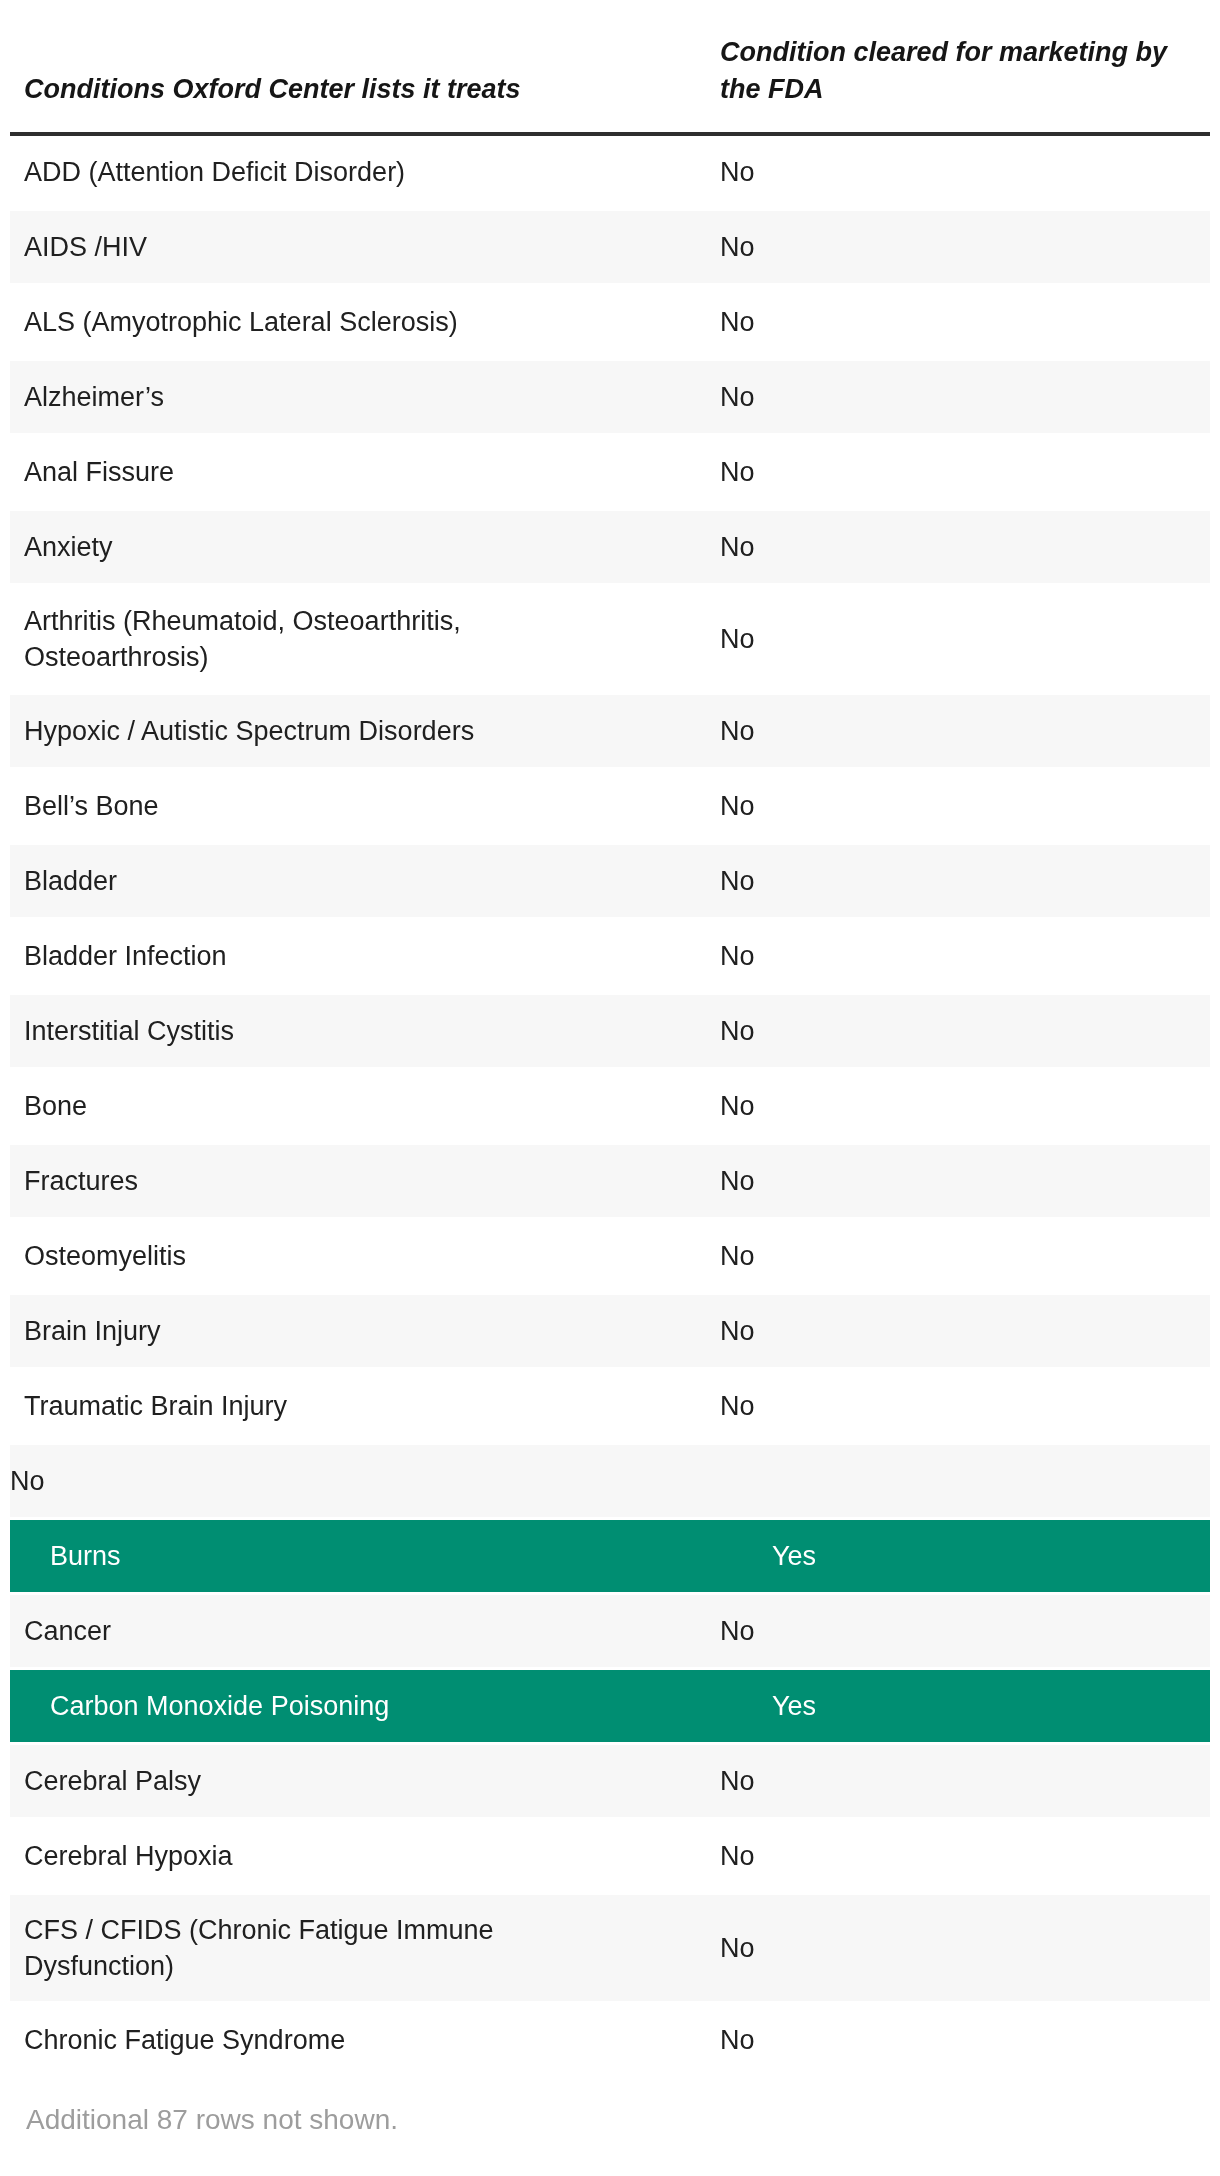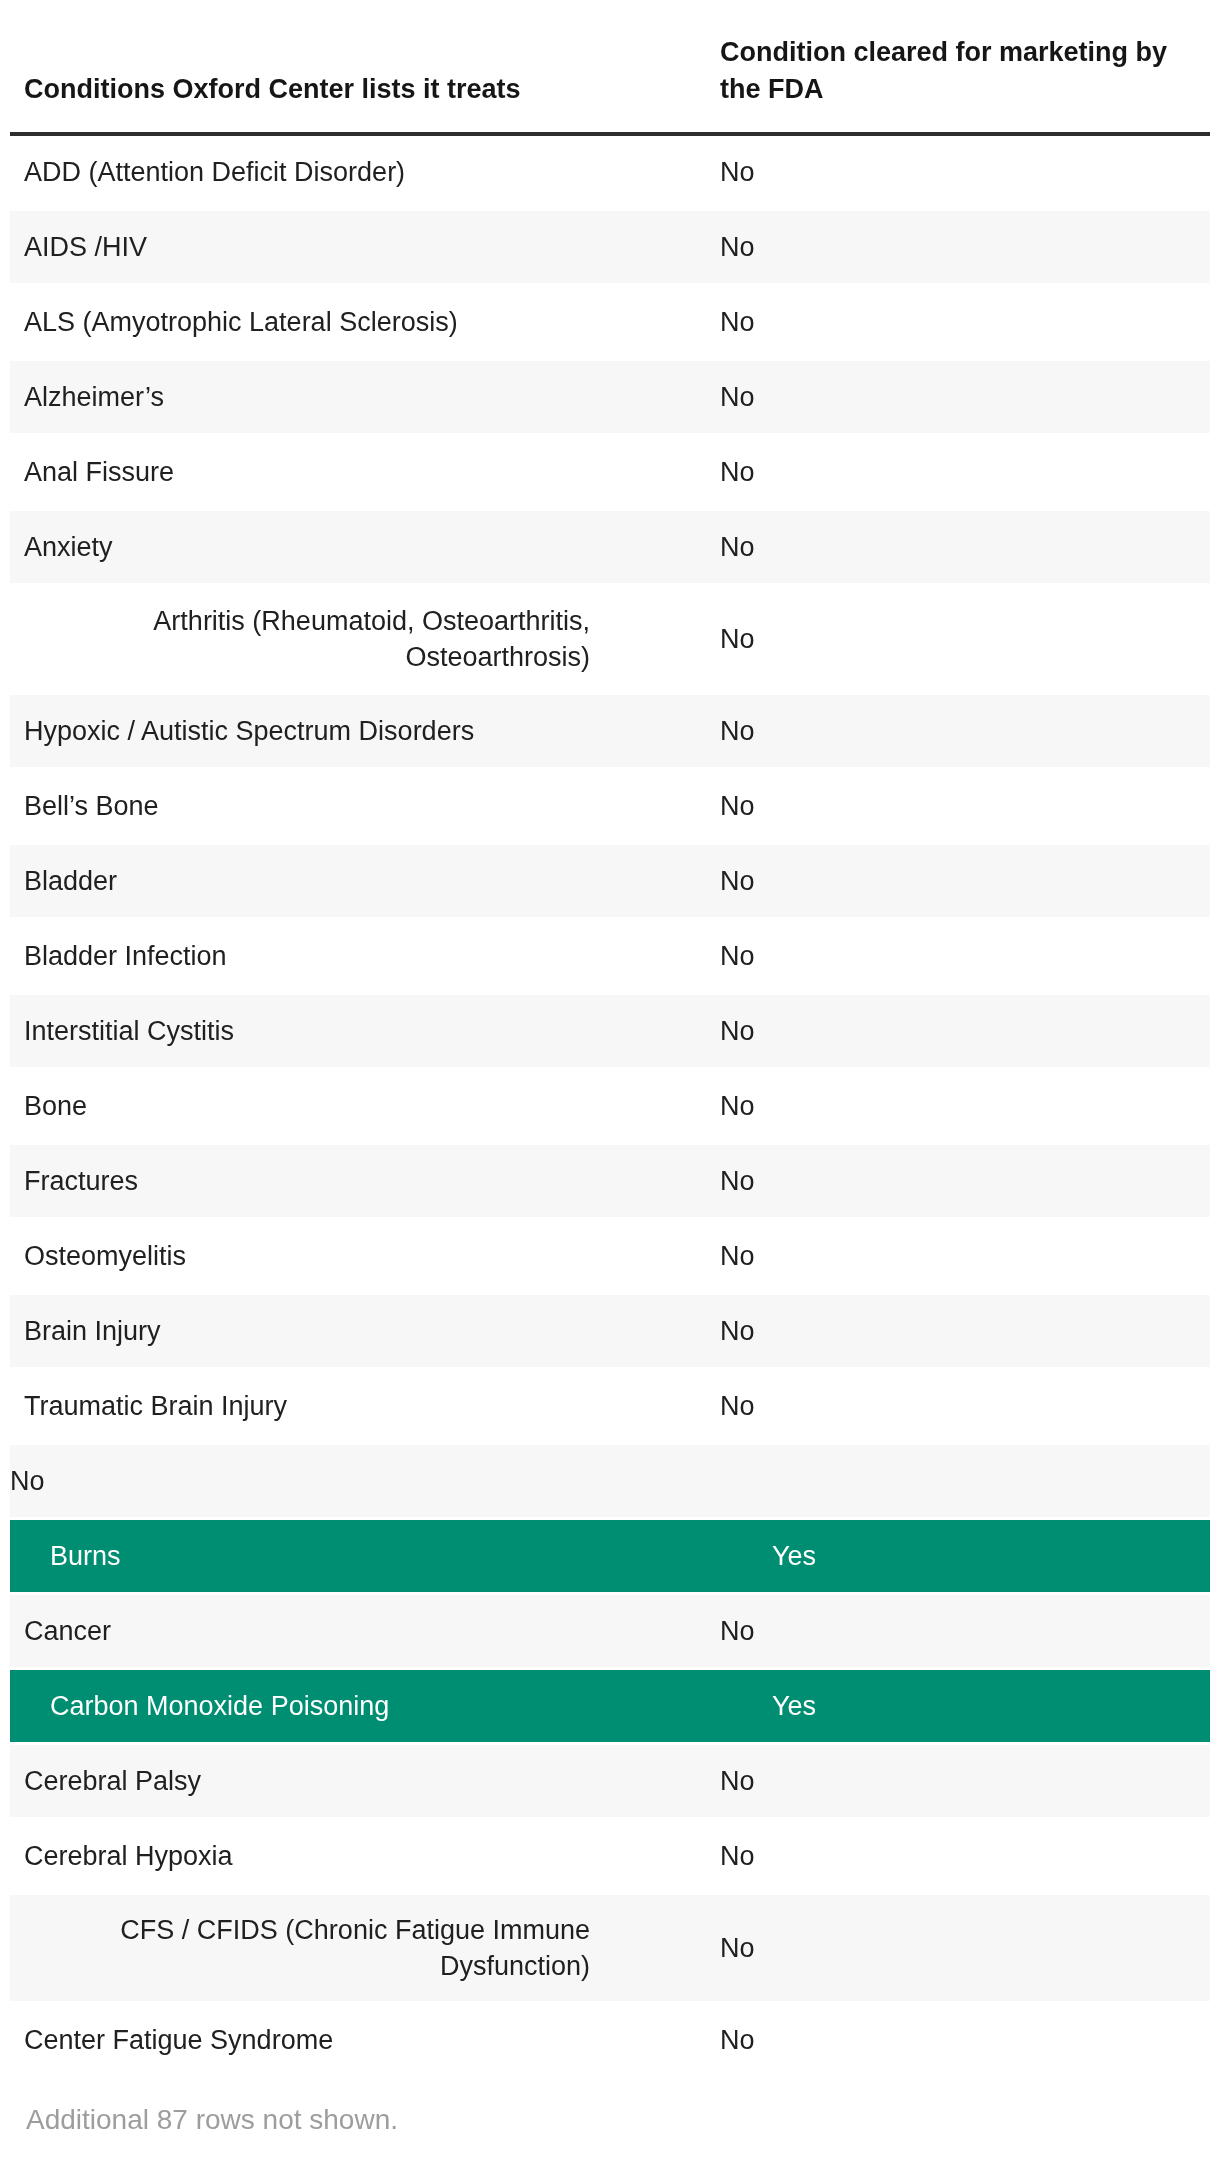--- a/index.html
+++ b/index.html
@@ -26,36 +26,36 @@
     display: flex;
     align-items: flex-end;
     border-bottom: 4px solid var(--header-rule);
     padding-bottom: 24px;
   }
   .hc {
     font-weight: 700;
     font-size: 27px;
     line-height: 37px;
     color: #161616;
+    font-style: italic;
   }
   .hc1 {
     width: 710px;
     padding-left: 14px;
     padding-right: 30px;
   }
   .hc2 {
     flex: 1;
     padding-right: 30px;
   }
   
   .row {
     display: flex;
     min-height: 75px;
     border-bottom: 3px solid #ffffff;
-    text-align: right;
   }
   .row.white { background: #ffffff; }
   .row.gray  { background: var(--row-alt-gray); }
   .row.green { background: var(--highlight-green); }
   .row.green .cell { color: #ffffff; margin-left: 26px; }
   .cell {
     display: flex;
     align-items: center;
     font-size: 27px;
     line-height: 36px;
@@ -187,21 +187,21 @@
       </div>
       <div class="row white">
         <div class="cell c1">Cerebral Hypoxia</div>
         <div class="cell c2">No</div>
       </div>
       <div class="row gray">
         <div class="cell c1">CFS / CFIDS (Chronic Fatigue Immune Dysfunction)</div>
         <div class="cell c2">No</div>
       </div>
       <div class="row white">
-        <div class="cell c1">Center Fatigue Syndrome</div>
+        <div class="cell c1">Chronic Fatigue Syndrome</div>
         <div class="cell c2">No</div>
       </div>
     </div>
 
   <div class="note">Additional 87 rows not shown.</div>
 
   <div class="credit">Created with Datawrapper</div>
 
 </div>
 

